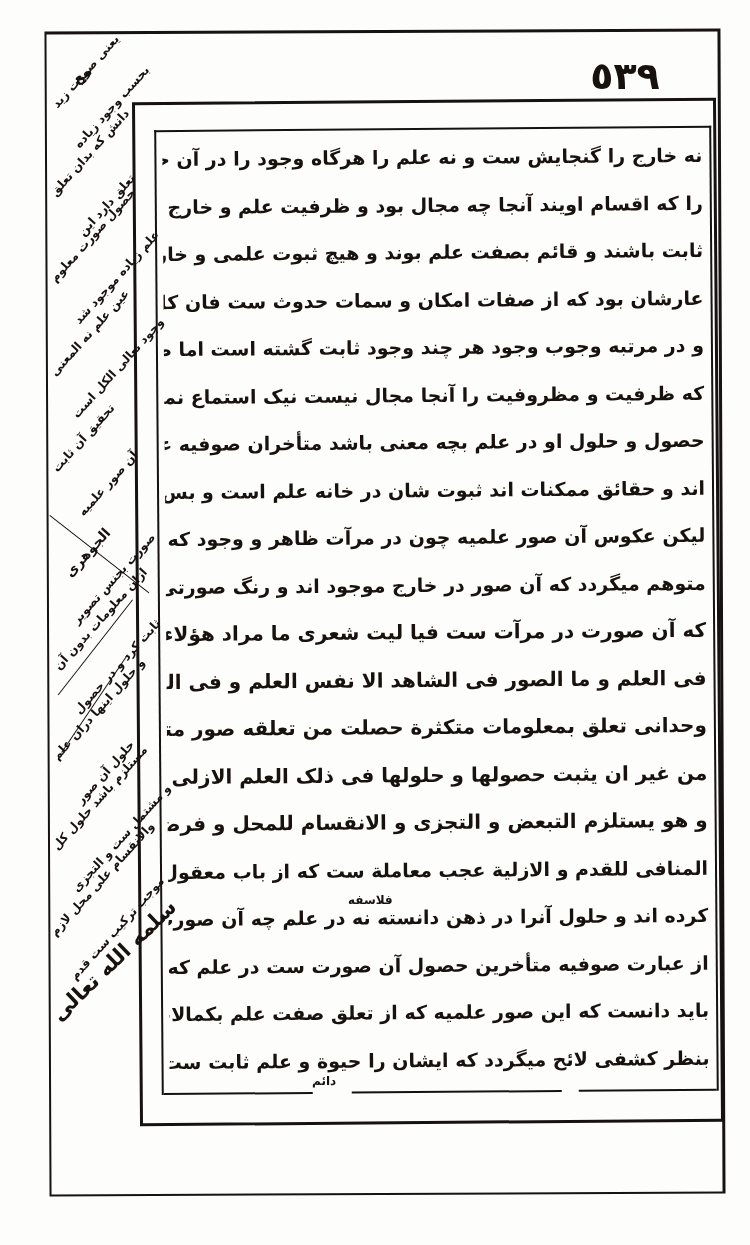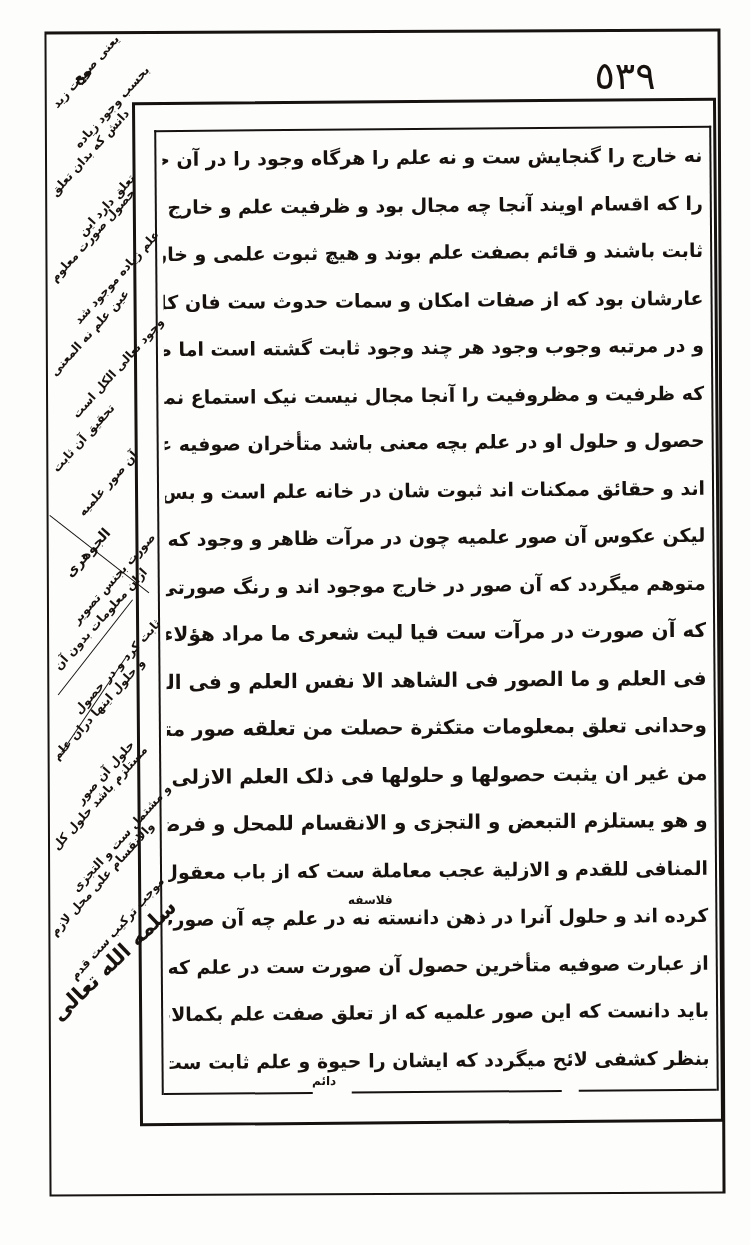--- a/index.html
+++ b/index.html
@@ -18,21 +18,21 @@
     position:absolute;left:47px;top:30px;width:671px;height:1160px;
     border-left:2px solid #161310;
     border-top:3px solid #161310;
     border-right:3px solid #161310;
     border-bottom:2px solid #161310;
     transform:rotate(-0.25deg);
   }
 
   .pagenum{
     position:absolute;left:583px;top:48px;width:84px;height:56px;
-    font-size:38px;font-weight:400;text-align:center;line-height:56px;
+    font-size:38px;font-weight:700;text-align:center;line-height:56px;
     letter-spacing:2px;
   }
 
   
   .tb-outer{
     position:absolute;left:136px;top:100px;width:578px;height:1018px;
     border:3px solid #151210;
     transform:rotate(-0.45deg);
   }
   .tb-inner{

